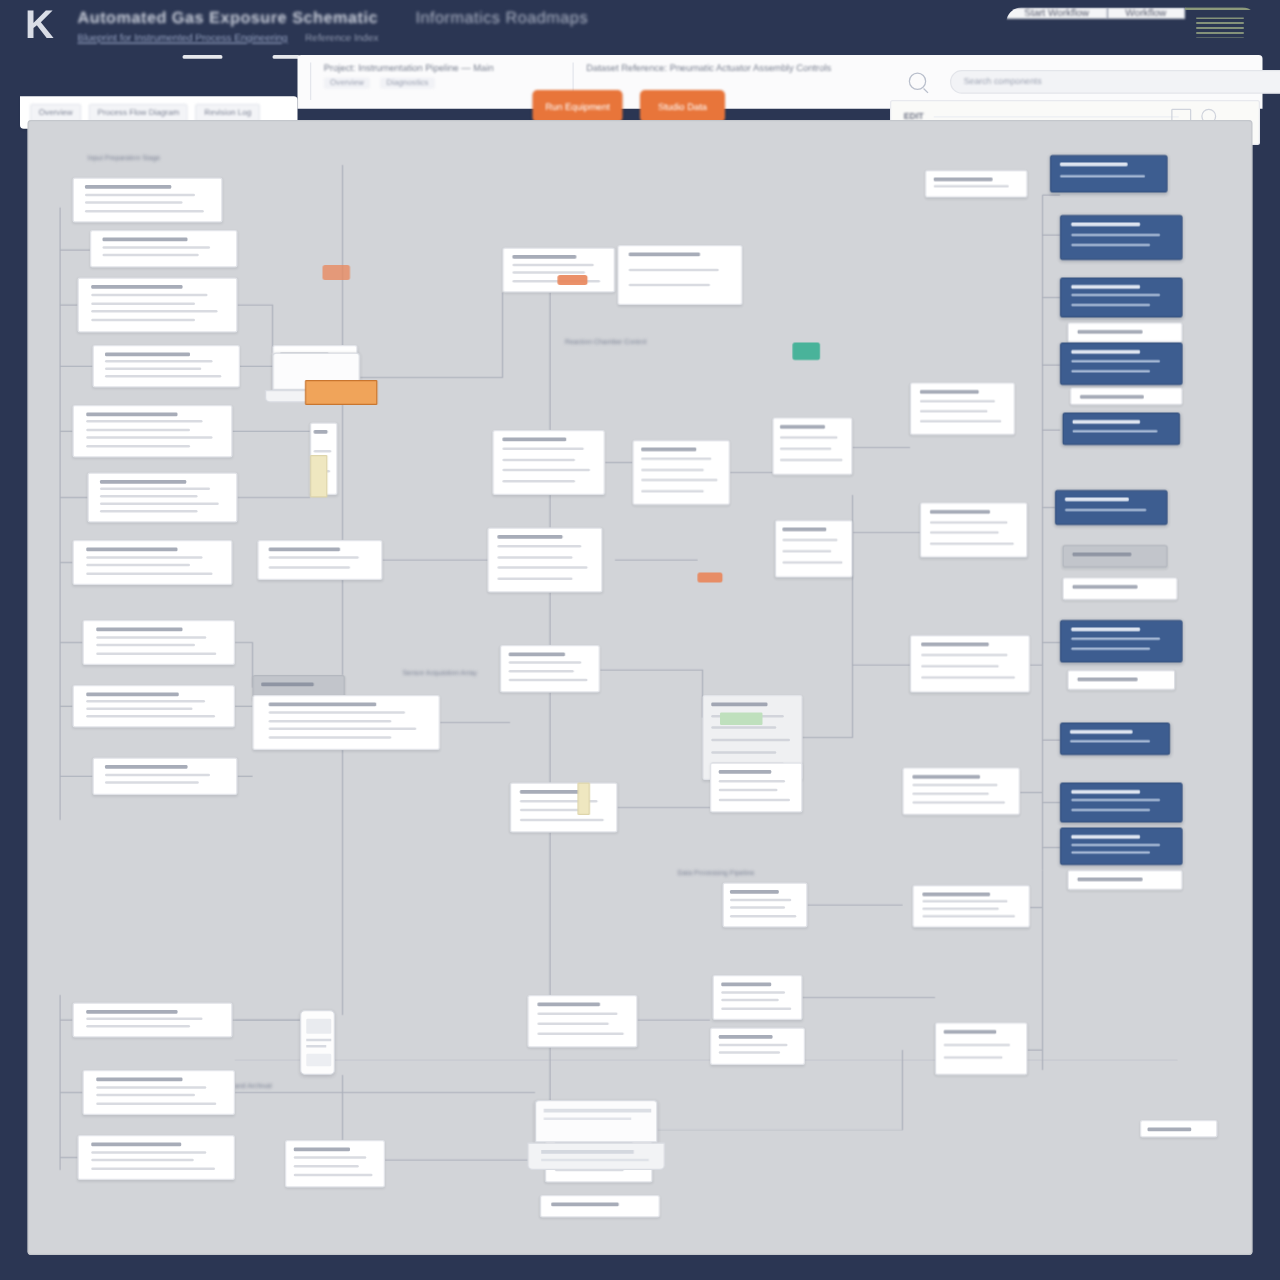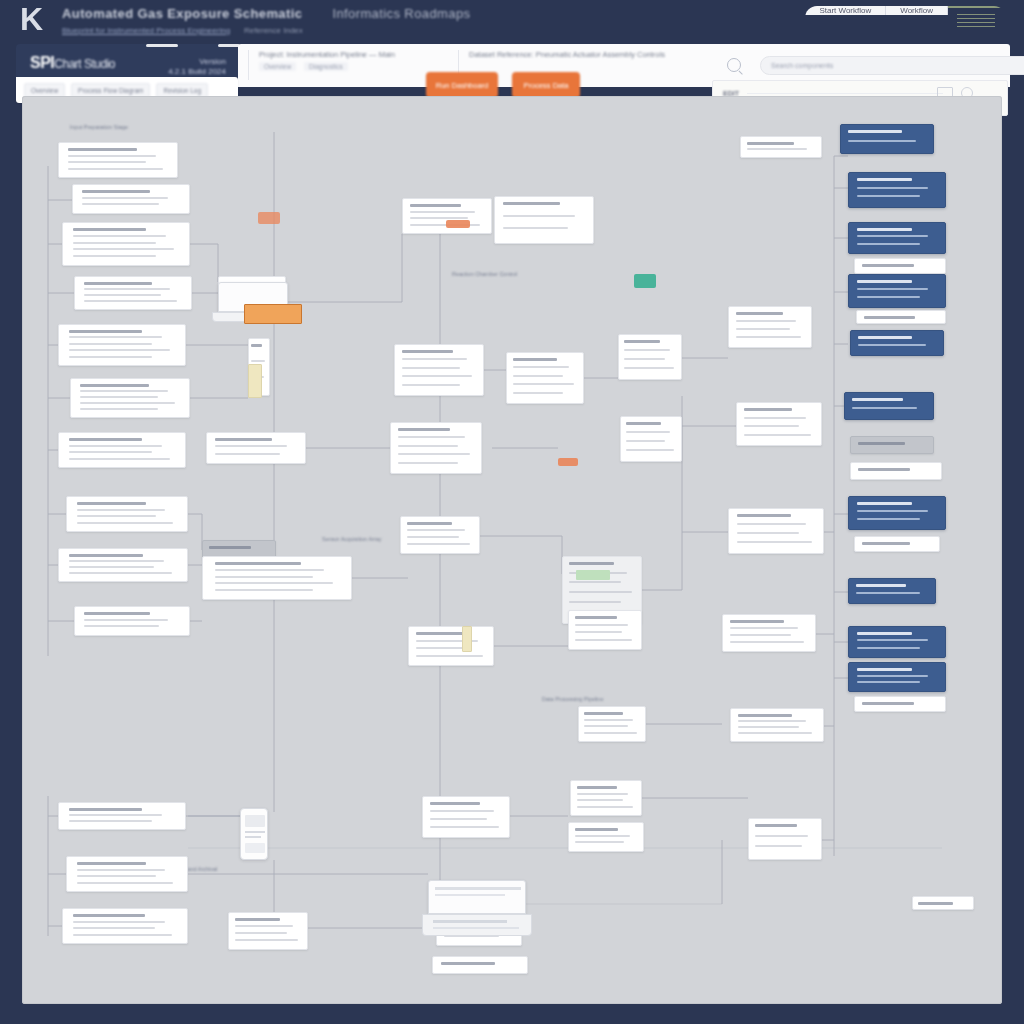--- a/index.html
+++ b/index.html
@@ -315,29 +315,20 @@
       </div>
     </div>
 
     <div id="topbar-actions">
       <div class="tb-btn">Start Workflow</div>
       <div class="tb-btn">Workflow</div>
       <div class="tb-thumb"></div>
     </div>
   </div>
 
-  <div id="panel-dark">
-    <div id="panel-dark-logo">
-      <span>SPI</span><span class="thin">Chart Studio</span>
-    </div>
-    <div id="panel-dark-right">
-      <div>Version</div>
-      <div>4.2.1 Build 2024</div>
-    </div>
-  </div>
   <div id="notch-a"></div>
   <div id="notch-b"></div>
 
   <div id="searchstrip">
     <div class="ss-cell" style="left:10px;width:200px;">
       <div class="ss-label">Project: Instrumentation Pipeline — Main</div>
       <div class="ss-chips">
         <span class="ss-chip">Overview</span>
         <span class="ss-chip">Diagnostics</span>
       </div>
@@ -362,22 +353,22 @@
   <div id="right-tool-card">
     <div id="rtc-label">EDIT</div>
     <div id="rtc-line"></div>
     <div id="rtc-i1" class="rtc-icon"></div>
     <div id="rtc-i2" class="rtc-icon"></div>
     <div id="rtc-j1" class="rtc-icon2"></div>
     <div id="rtc-j2" class="rtc-icon2"></div>
     <div id="rtc-j3" class="rtc-icon2"></div>
   </div>
 
-  <div id="btn-orange-1" class="btn-orange">Run Dashboard</div>
-  <div id="btn-orange-2" class="btn-orange">Process Data</div>
+  <div id="btn-orange-1" class="btn-orange">Run Equipment</div>
+  <div id="btn-orange-2" class="btn-orange">Studio Data</div>
 
   <div id="btn-blue-1" class="btn-blue">Process Overview</div>
   <div id="btn-blue-2" class="btn-blue">Equipment Specification</div>
 
   <div id="btn-ghost">
     <span>Filters</span>
     <span>Layout Options</span>
   </div>
 
   <div id="canvas">

